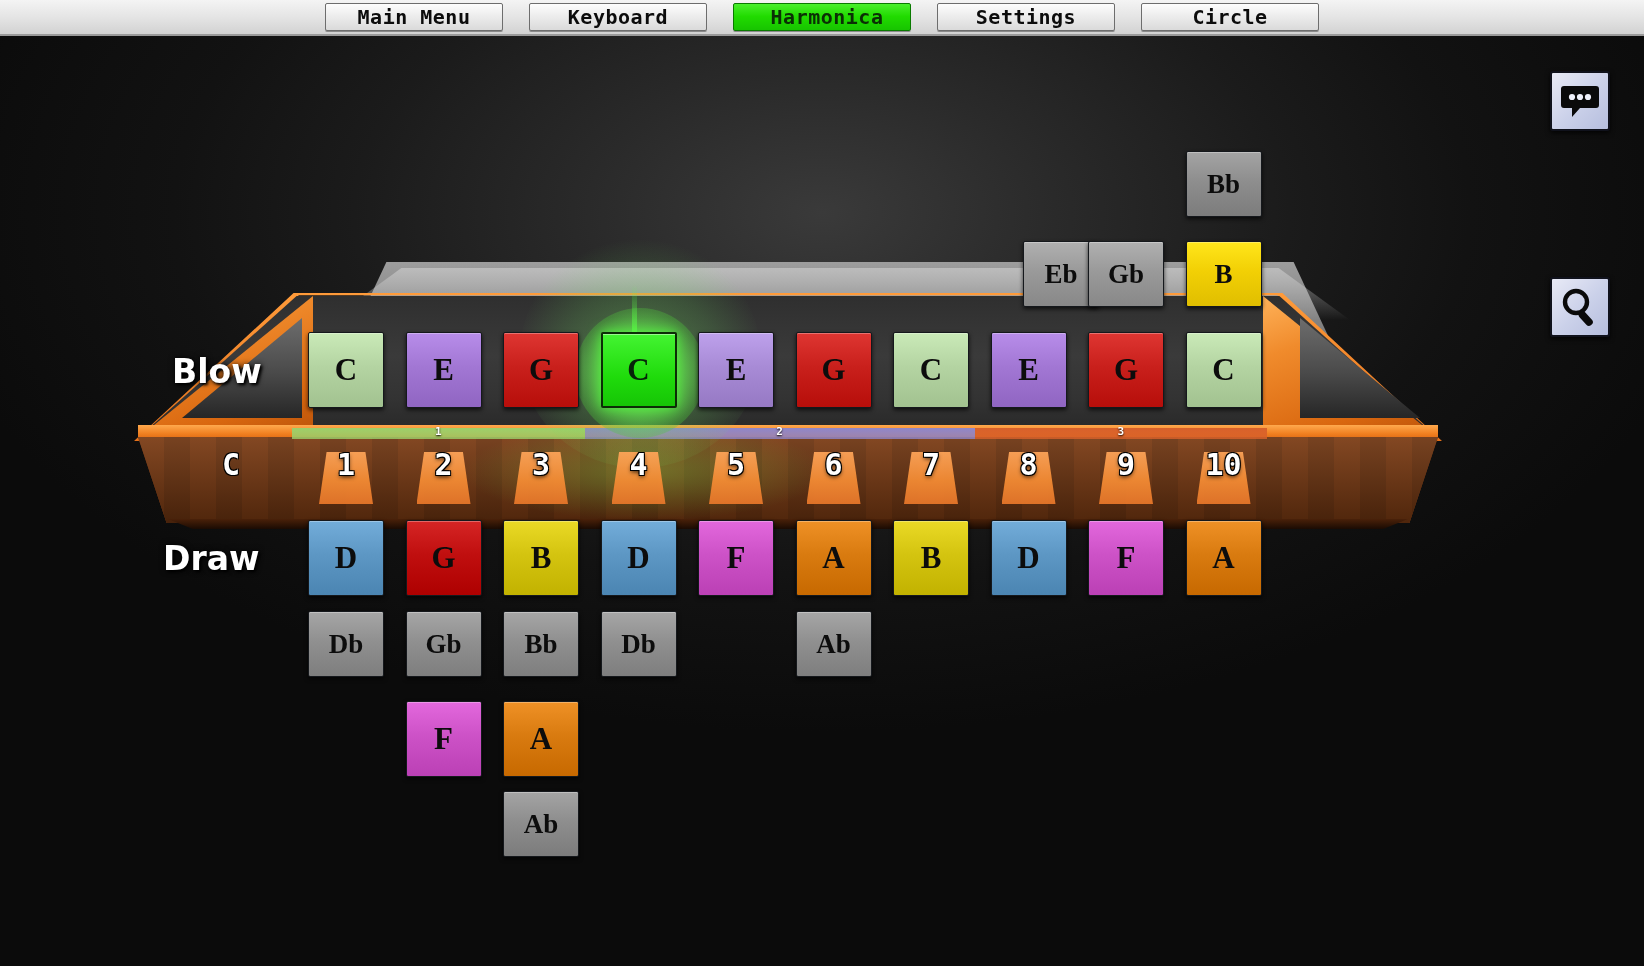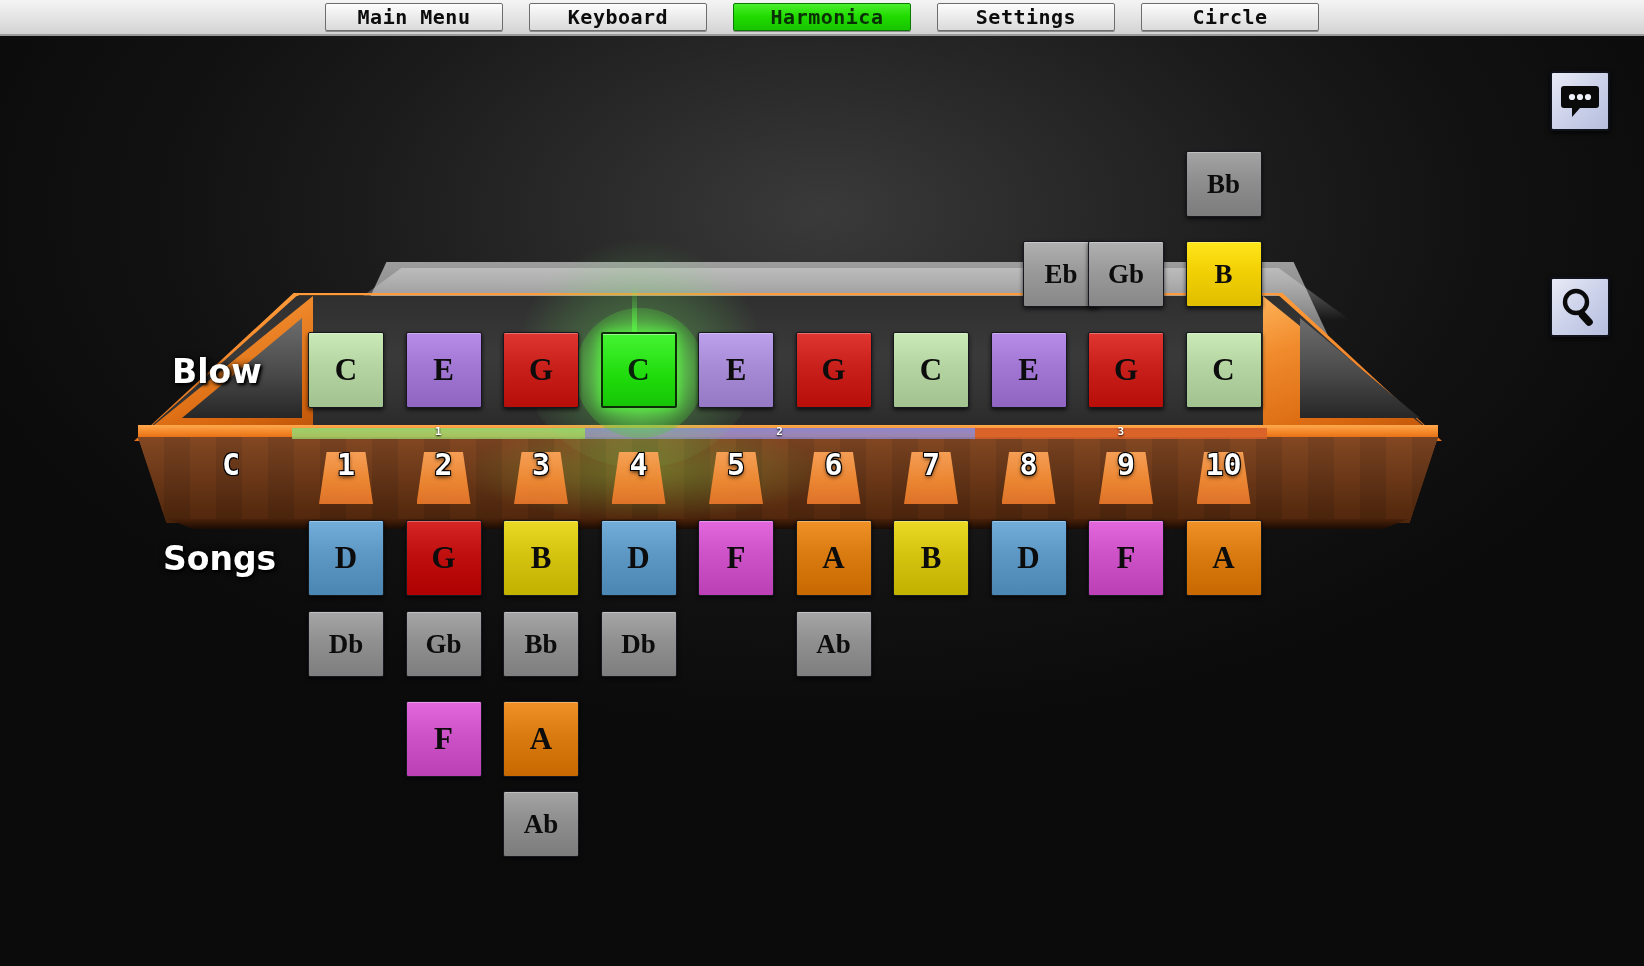--- a/index.html
+++ b/index.html
@@ -349,21 +349,21 @@
       <div class="oct-seg" style="width: 292.5px; background: linear-gradient(rgb(216, 96, 42), rgba(216, 96, 42, 0.8));">
         <span class="oct-num">3</span>
       </div>
     </div>
 
   <div id="glow-halo"></div>
   <div id="glow"></div>
   <div id="glow-beam"></div>
 
   <div class="rowlabel" id="label-blow" style="left:172px; top:352px;">Blow</div>
-  <div class="rowlabel" id="label-draw" style="left:163px; top:539px;">Songs</div>
+  <div class="rowlabel" id="label-draw" style="left:163px; top:539px;">Draw</div>
   <div class="keylabel" id="label-key" style="left:222px; top:447px;">C</div>
 
   <div id="grid">
       <div class="note small" style="left: 1185.5px; top: 151px; background: linear-gradient(rgb(164, 164, 164) 0%, rgb(142, 142, 142) 45%, rgb(124, 124, 124) 100%);">Bb</div>
       <div class="note small" style="left: 1023px; top: 241px; background: linear-gradient(rgb(176, 176, 176) 0%, rgb(154, 154, 154) 45%, rgb(136, 136, 136) 100%);">Eb</div>
       <div class="note small" style="left: 1088px; top: 241px; background: linear-gradient(rgb(176, 176, 176) 0%, rgb(154, 154, 154) 45%, rgb(136, 136, 136) 100%);">Gb</div>
       <div class="note small" style="left: 1185.5px; top: 241px; background: linear-gradient(rgb(255, 230, 27) 0%, rgb(242, 208, 5) 45%, rgb(224, 190, 0) 100%);">B</div>
       <div class="note" style="left: 308px; top: 332px; background: linear-gradient(rgb(202, 234, 184) 0%, rgb(180, 212, 162) 45%, rgb(162, 194, 144) 100%);">C</div>
       <div class="note" style="left: 405.5px; top: 332px; background: linear-gradient(rgb(184, 141, 234) 0%, rgb(162, 119, 212) 45%, rgb(144, 101, 194) 100%);">E</div>
       <div class="note" style="left: 503px; top: 332px; background: linear-gradient(rgb(223, 54, 50) 0%, rgb(201, 32, 28) 45%, rgb(183, 14, 10) 100%);">G</div>

